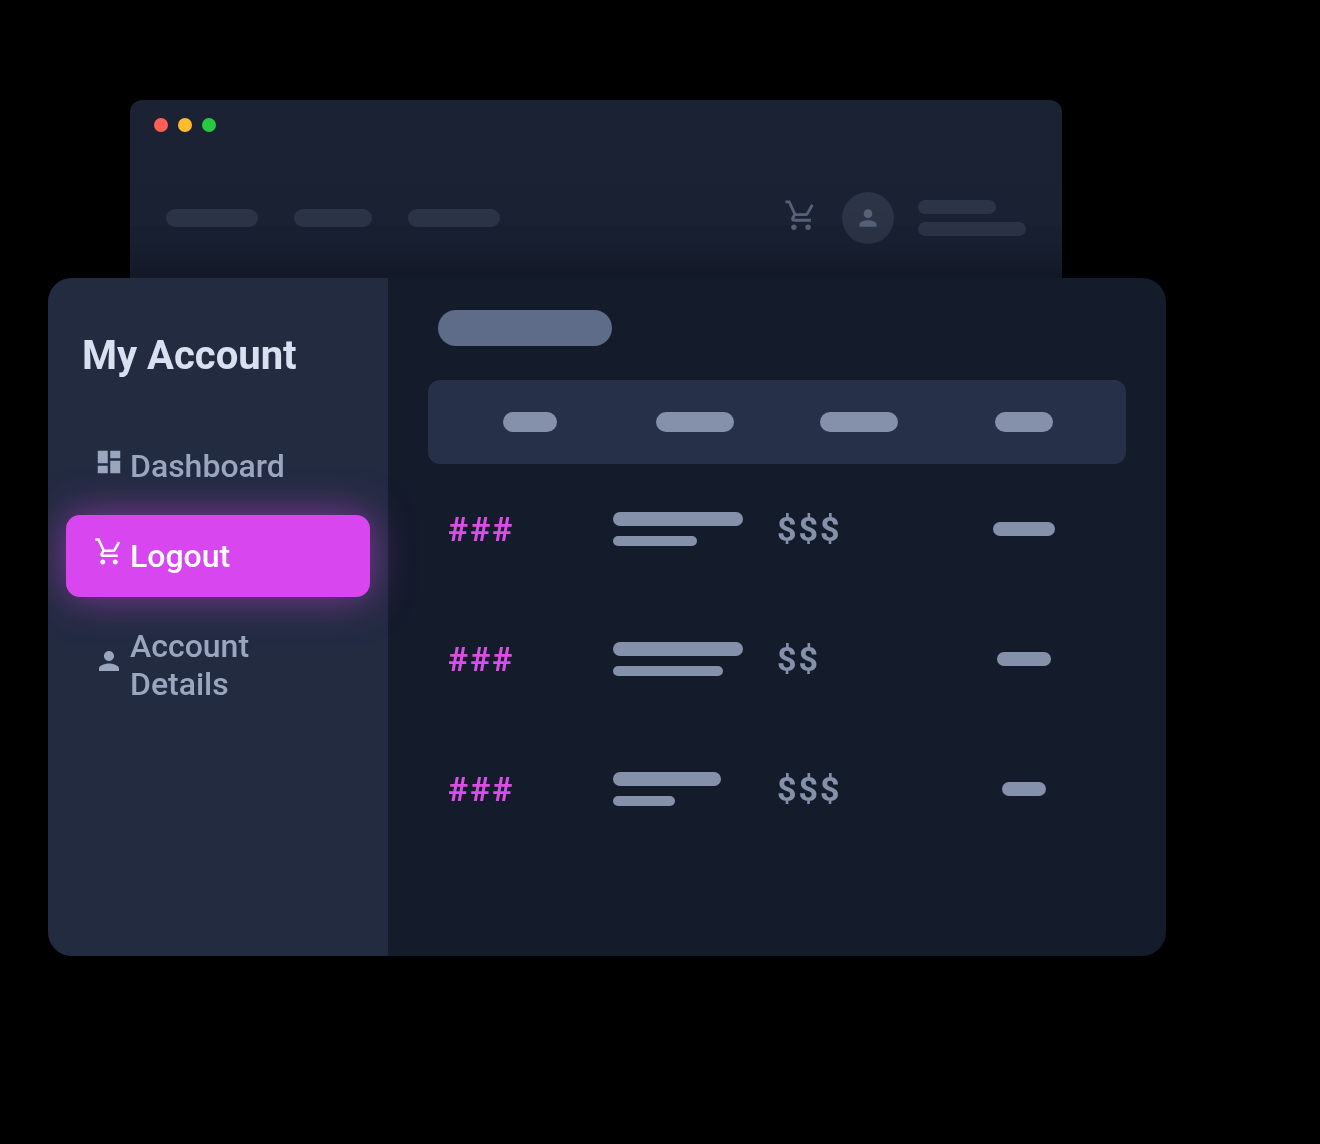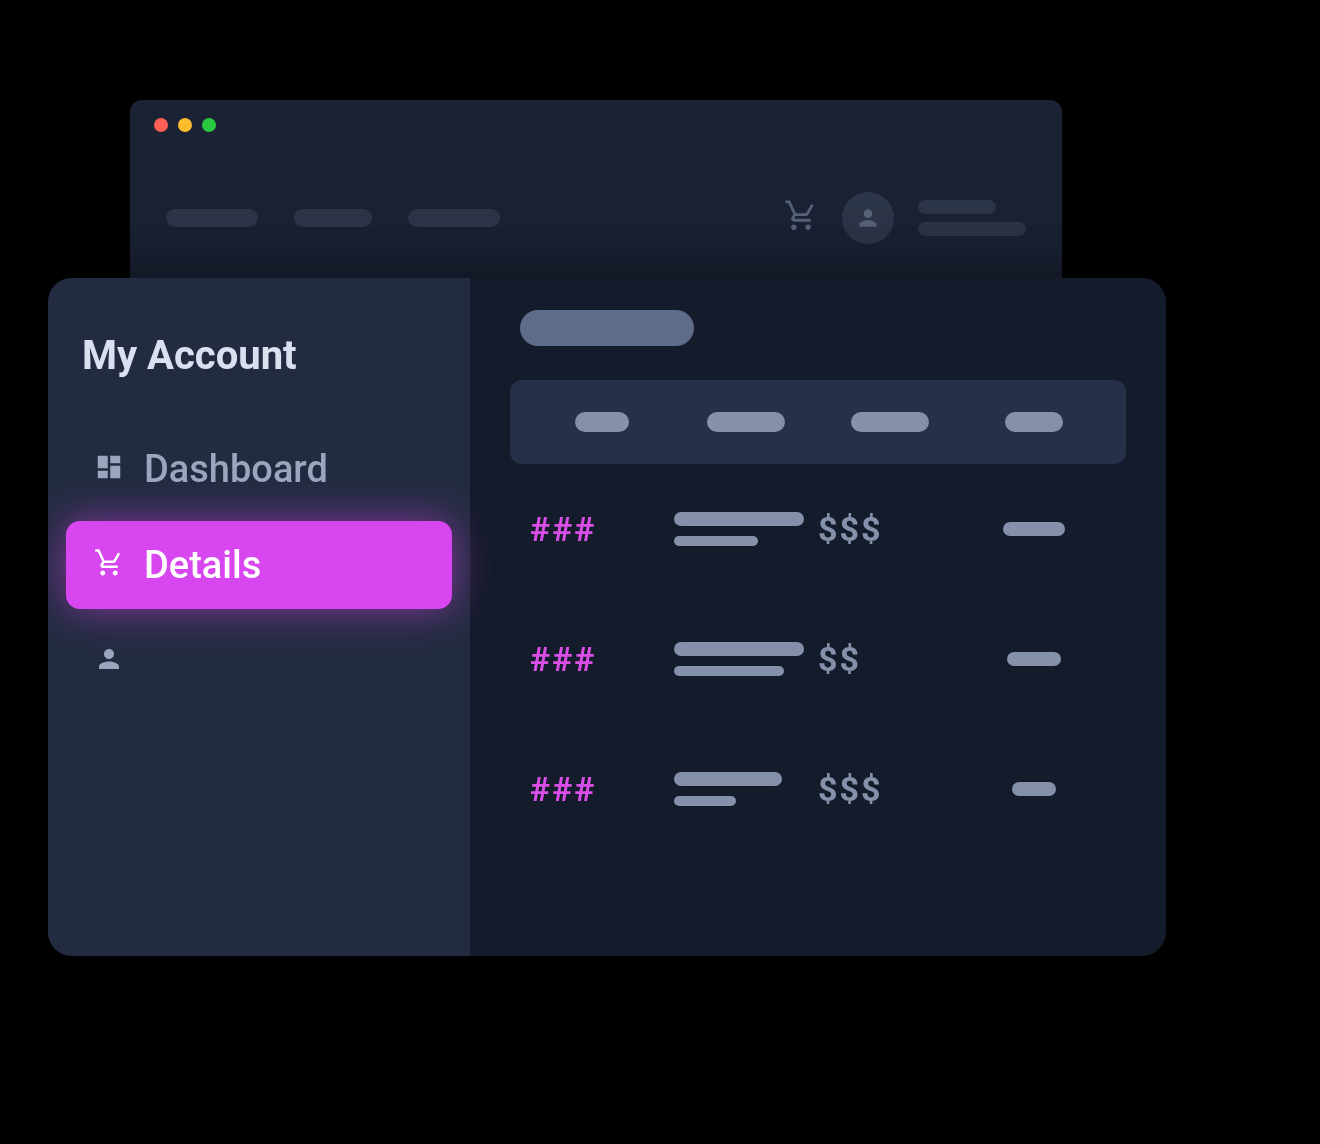--- a/index.html
+++ b/index.html
@@ -71,39 +71,39 @@
       left: 48px;
       width: 1118px;
       height: 678px;
       border-radius: 24px;
       background: #141b2b;
       display: flex;
       box-shadow: 0 50px 120px rgba(0,0,0,0.85), 0 20px 60px rgba(0,0,0,0.6);
       overflow: hidden;
     }
     .sidebar {
-      width: 422px;
+      width: 340px;
       background: #222b40;
       padding: 54px 18px 40px 18px;
     }
     .sidebar-title {
       color: #d9e0ef;
       font-size: 40px;
       font-weight: 700;
       margin-left: 16px;
       margin-bottom: 46px;
     }
     .sidebar-item {
       display: flex;
       align-items: center;
-      gap: 20px;
+      gap: 6px;
       padding: 22px 28px;
       border-radius: 14px;
       color: #9aa6bd;
-      font-size: 38px;
+      font-size: 32px;
       font-weight: 500;
       cursor: pointer;
       margin-bottom: 8px;
     }
     .sidebar-item.active {
       background: #d846ef;
       color: #fff;
       box-shadow: 0 0 40px rgba(216,70,239,0.55);
     }
     .sidebar-item.active .s-icon { color: #fff; }
@@ -215,30 +215,31 @@
       </span>
       <span>Dashboard</span>
     </div>
 
     <div class="sidebar-item active">
       <span class="s-icon">
         <svg width="30" height="30" viewBox="0 0 24 24" fill="currentColor">
             <path d="M7 18c-1.1 0-2 .9-2 2s.9 2 2 2 2-.9 2-2-.9-2-2-2zm10 0c-1.1 0-2 .9-2 2s.9 2 2 2 2-.9 2-2-.9-2-2-2zM7.2 14.6l.1-.4L8.1 12h7.5c.7 0 1.4-.4 1.7-1l3.6-6.5-1.7-1L15.5 10H8.5L4.3 1H1v2h2l3.6 7.6-1.4 2.5c-.2.3-.2.6-.2.9 0 1.1.9 2 2 2h12v-2H7.4c-.1 0-.2-.1-.2-.2v-.2z"></path>
           </svg>
       </span>
-      <span>Details</span>
+      <span>Logout</span>
     </div>
 
 
     <div class="sidebar-item">
       <span class="s-icon">
         <svg width="30" height="30" viewBox="0 0 24 24" fill="currentColor">
             <path d="M12 12c2.2 0 4-1.8 4-4s-1.8-4-4-4-4 1.8-4 4 1.8 4 4 4zm0 2c-2.7 0-8 1.3-8 4v2h16v-2c0-2.7-5.3-4-8-4z"></path>
           </svg>
       </span>
+      <span>Account Details</span>
     </div>
 
   </div>
 
   <div class="content">
     <div class="content-heading"></div>
 
     <div class="table-header">
       <div class="th-col">
           <div class="th-pill" style="width:54px"></div>

